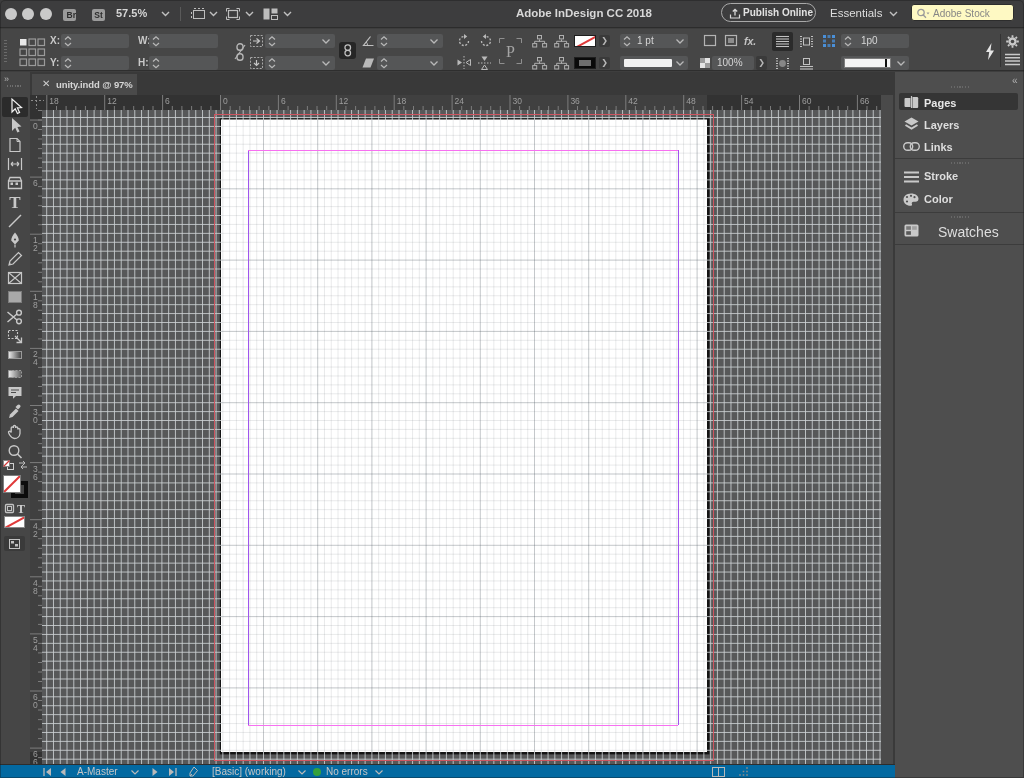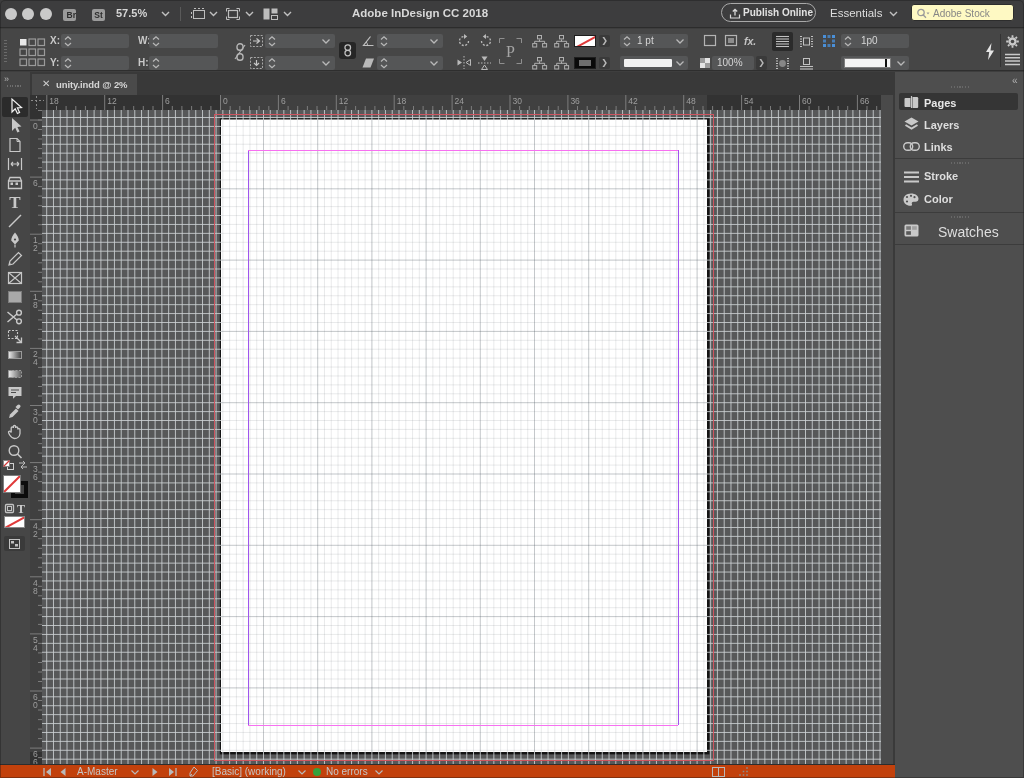--- a/index.html
+++ b/index.html
@@ -33,21 +33,21 @@
       <path d="M1 1 L4.5 4.5 L8 1" stroke="#c0c0c0" stroke-width="1.4" fill="none"></path>
     </svg>
 <svg style="left:263px;top:8px" width="15" height="12">
       <rect x="0.5" y="0.5" width="6" height="11" fill="#bdbdbd"></rect>
       <rect x="8.5" y="0.5" width="6" height="5" fill="#bdbdbd"></rect>
       <rect x="8.5" y="7.5" width="6" height="4" fill="none" stroke="#bdbdbd"></rect>
     </svg>
 <svg style="left:283px;top:11px" width="9" height="6">
       <path d="M1 1 L4.5 4.5 L8 1" stroke="#c0c0c0" stroke-width="1.4" fill="none"></path>
     </svg>
-<div class="ab" style="left:352px;top:7px;width:300px;text-align:left;font-size:11.5px;font-weight:bold;color:#d8d8d8">Adobe InDesign CC 2018</div>
+<div class="ab" style="left:352px;top:7px;width:300px;text-align:right;font-size:11.5px;font-weight:bold;color:#d8d8d8">Adobe InDesign CC 2018</div>
 <div class="ab" style="left:721px;top:3px;width:95px;height:19px;border:1px solid #a9a9a9;border-radius:10px">
       <svg style="left:7px;top:3.5px" width="12" height="12">
         <path d="M6 1.5 v6 M3.8 3.5 L6 1.3 L8.2 3.5" stroke="#d8d8d8" stroke-width="1.3" fill="none"></path>
         <path d="M1.5 6.5 v3.5 h9 v-3.5" stroke="#d8d8d8" stroke-width="1.2" fill="none"></path>
       </svg>
       <div class="ab" style="left:21px;top:3px;font-size:10px;font-weight:bold;color:#e2e2e2;white-space:nowrap">Publish Online</div>
     </div>
 <div class="ab" style="left:830px;top:7px;font-size:11.5px;font-weight:normal;color:#dedede">Essentials</div>
 <svg style="left:889px;top:11px" width="9" height="6">
       <path d="M1 1 L4.5 4.5 L8 1" stroke="#c0c0c0" stroke-width="1.4" fill="none"></path>
@@ -310,21 +310,21 @@
       <path d="M0 1.5h15M0 4.8h15M0 8.1h15M0 11.4h15" stroke="#c9c9c9" stroke-width="1.5"></path>
     </svg>
 </div>
 <div class="ab" style="left:0;top:72px;width:1024px;height:23px;background:#393939">
 <div class="ab" style="left:0;top:0;width:30px;height:23px;background:#464646">
       <div class="ab" style="left:4px;top:2px;font-size:9px;color:#b5b5b5;letter-spacing:-1px">»</div>
       <div class="ab" style="left:7px;top:13px;width:16px;height:2px;background-image:repeating-linear-gradient(to right,#6e6e6e 0 1.2px,transparent 1.2px 2.6px)"></div>
     </div>
 <div class="ab" style="left:32px;top:2px;width:105px;height:21px;background:#4a4a4a">
       <div class="ab" style="left:10px;top:4px;font-size:10px;color:#cfcfcf">✕</div>
-      <div class="ab" style="left:24px;top:4.5px;font-size:9.5px;font-weight:bold;color:#d6d6d6;white-space:nowrap;letter-spacing:-0.1px">unity.indd @ 2%</div>
+      <div class="ab" style="left:24px;top:4.5px;font-size:9.5px;font-weight:bold;color:#d6d6d6;white-space:nowrap;letter-spacing:-0.1px">unity.indd @ 97%</div>
     </div>
 </div>
 <div class="ab" style="left:0;top:95px;width:30px;height:669px;background:#464646">
 <div class="ab" style="left:2px;top:2px;width:26px;height:20px;background:#2b2b2b;border-radius:2px"></div>
 <svg style="left:6px;top:3px" width="18" height="18">
       <path d="M6 1 L6 14 L9.2 10.8 L11.4 15.5 L13.6 14.4 L11.4 9.9 L15.5 9.6 Z" fill="none" stroke="#f2f2f2" stroke-width="1.2"></path>
     </svg>
 <svg style="left:6px;top:22px" width="18" height="18">
       <path d="M6 1 L6 14 L9.2 10.8 L11.4 15.5 L13.6 14.4 L11.4 9.9 L15.5 9.6 Z" fill="#c8c8c8"></path>
     </svg>
@@ -542,21 +542,21 @@
 <div class="ab" style="left:56px;top:144px;width:18px;height:2px;background-image:repeating-linear-gradient(to right,#686868 0 1.3px,transparent 1.3px 2.8px)"></div>
 <svg style="left:9px;top:152px" width="15" height="13">
       <rect x="0.5" y="0.5" width="14" height="12" rx="1.5" fill="#c9c9c9"></rect>
       <rect x="2.2" y="2.2" width="4.7" height="3.6" fill="#7a7a7a"></rect>
       <rect x="8.1" y="2.2" width="4.7" height="3.6" fill="#a0a0a0"></rect>
       <rect x="2.2" y="7.2" width="4.7" height="3.6" fill="#585858"></rect>
     </svg>
 <div class="ab" style="left:43px;top:152px;font-size:14px;font-weight:normal;color:#dedede">Swatches</div>
 <div class="ab" style="left:0;top:172px;width:129px;height:1px;background:#3c3c3c"></div>
 </div>
-<div class="ab" style="left:0;top:764px;width:895px;height:14px;background:#c2410c;border-top:1px solid #2d2d2d">
+<div class="ab" style="left:0;top:764px;width:895px;height:14px;background:#0369a1;border-top:1px solid #2d2d2d">
 <svg style="left:43px;top:3px" width="9" height="8">
       <path d="M1 0 v8" stroke="#b9b9b9" stroke-width="1.3"></path>
       <path d="M8 0 L3 4 L8 8 Z" fill="#b9b9b9"></path>
     </svg>
 <svg style="left:59px;top:3px" width="7" height="8">
       <path d="M6.5 0 L1.5 4 L6.5 8 Z" fill="#b9b9b9"></path>
     </svg>
 <div class="ab" style="left:77px;top:1px;font-size:10px;color:#c6c6c6">A-Master</div>
 <svg style="left:131px;top:5px" width="8" height="5">
       <path d="M0.5 0.5 L4 4 L7.5 0.5" stroke="#b9b9b9" stroke-width="1.2" fill="none"></path>

